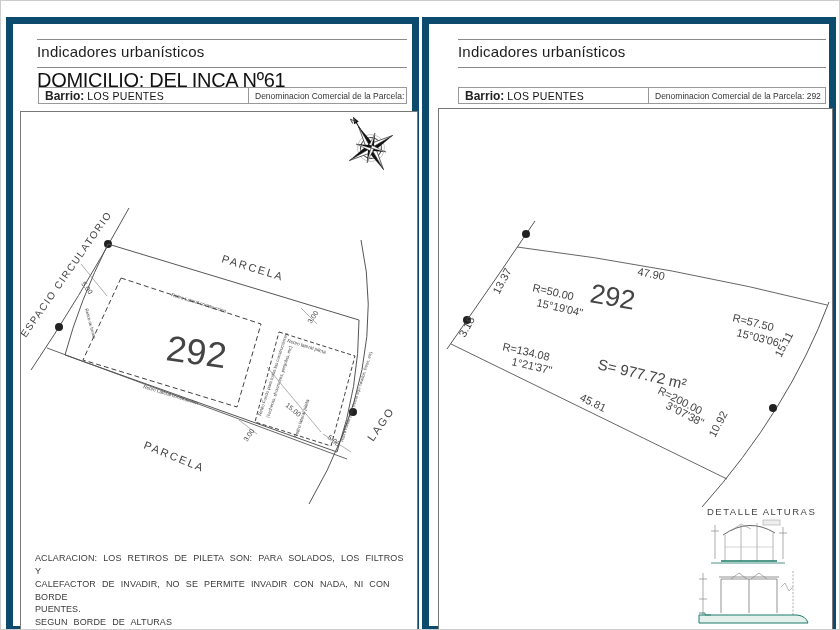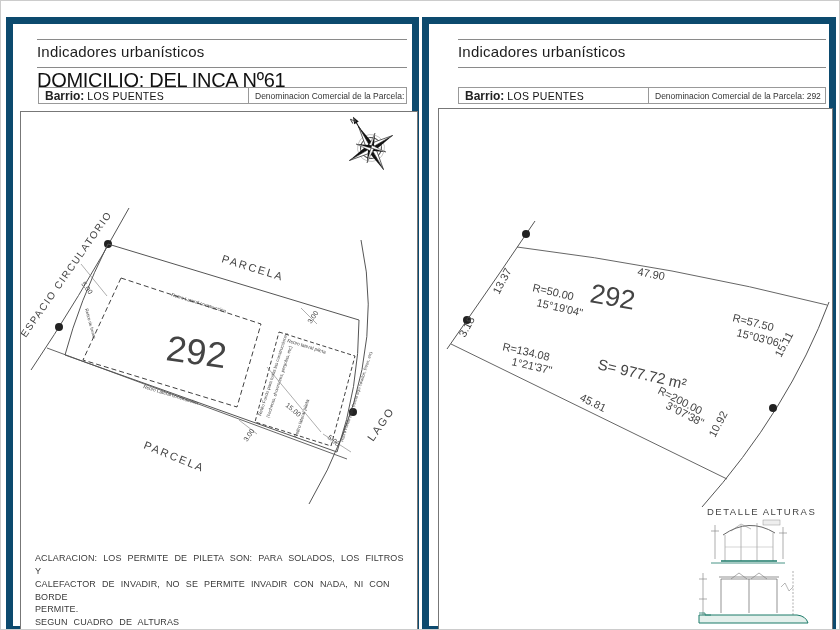--- a/index.html
+++ b/index.html
@@ -105,24 +105,24 @@
         <text transform="translate(248,306) rotate(-72)" font-size="4.5" fill="#222">(cocheras, showrooms, pergolas, etc)</text>
         <text transform="translate(322,330) rotate(-72)" font-size="4.2" fill="#222">Retiro Fondo pileta (hasta aqui solados, filtros, etc)</text>
 
         <text transform="translate(264,294) rotate(40)" font-size="7" fill="#333">15.00</text>
         <text transform="translate(306,326) rotate(40)" font-size="7" fill="#333">5.00</text>
         <text transform="translate(290,212) rotate(-55)" font-size="7" fill="#333">3.00</text>
         <text transform="translate(226,330) rotate(-55)" font-size="7" fill="#333">3.00</text>
       </svg>
 
       <div class="aclaracion">
-        <div>ACLARACION: LOS PERMITE DE PILETA SON: PARA SOLADOS, LOS FILTROS Y</div>
+        <div>ACLARACION: LOS RETIROS DE PILETA SON: PARA SOLADOS, LOS FILTROS Y</div>
         <div>CALEFACTOR DE INVADIR, NO SE PERMITE INVADIR CON NADA, NI CON BORDE</div>
-        <div>PERMITE.</div>
-        <div>SEGUN CUADRO DE ALTURAS</div>
+        <div>PUENTES.</div>
+        <div>SEGUN BORDE DE ALTURAS</div>
       </div>
     </div>
   </section>
 
   <section class="panel right">
     <div class="rule" style="top:15px;left:29px;width:368px;"></div>
     <div class="h-title" style="top:19px;left:29px;">Indicadores urbanísticos</div>
     <div class="rule" style="top:43px;left:29px;width:368px;"></div>
     <div class="meta-row" style="top:63px;left:29px;width:368px;height:17px;">
       <div class="meta-cell first" style="width:190px;">

